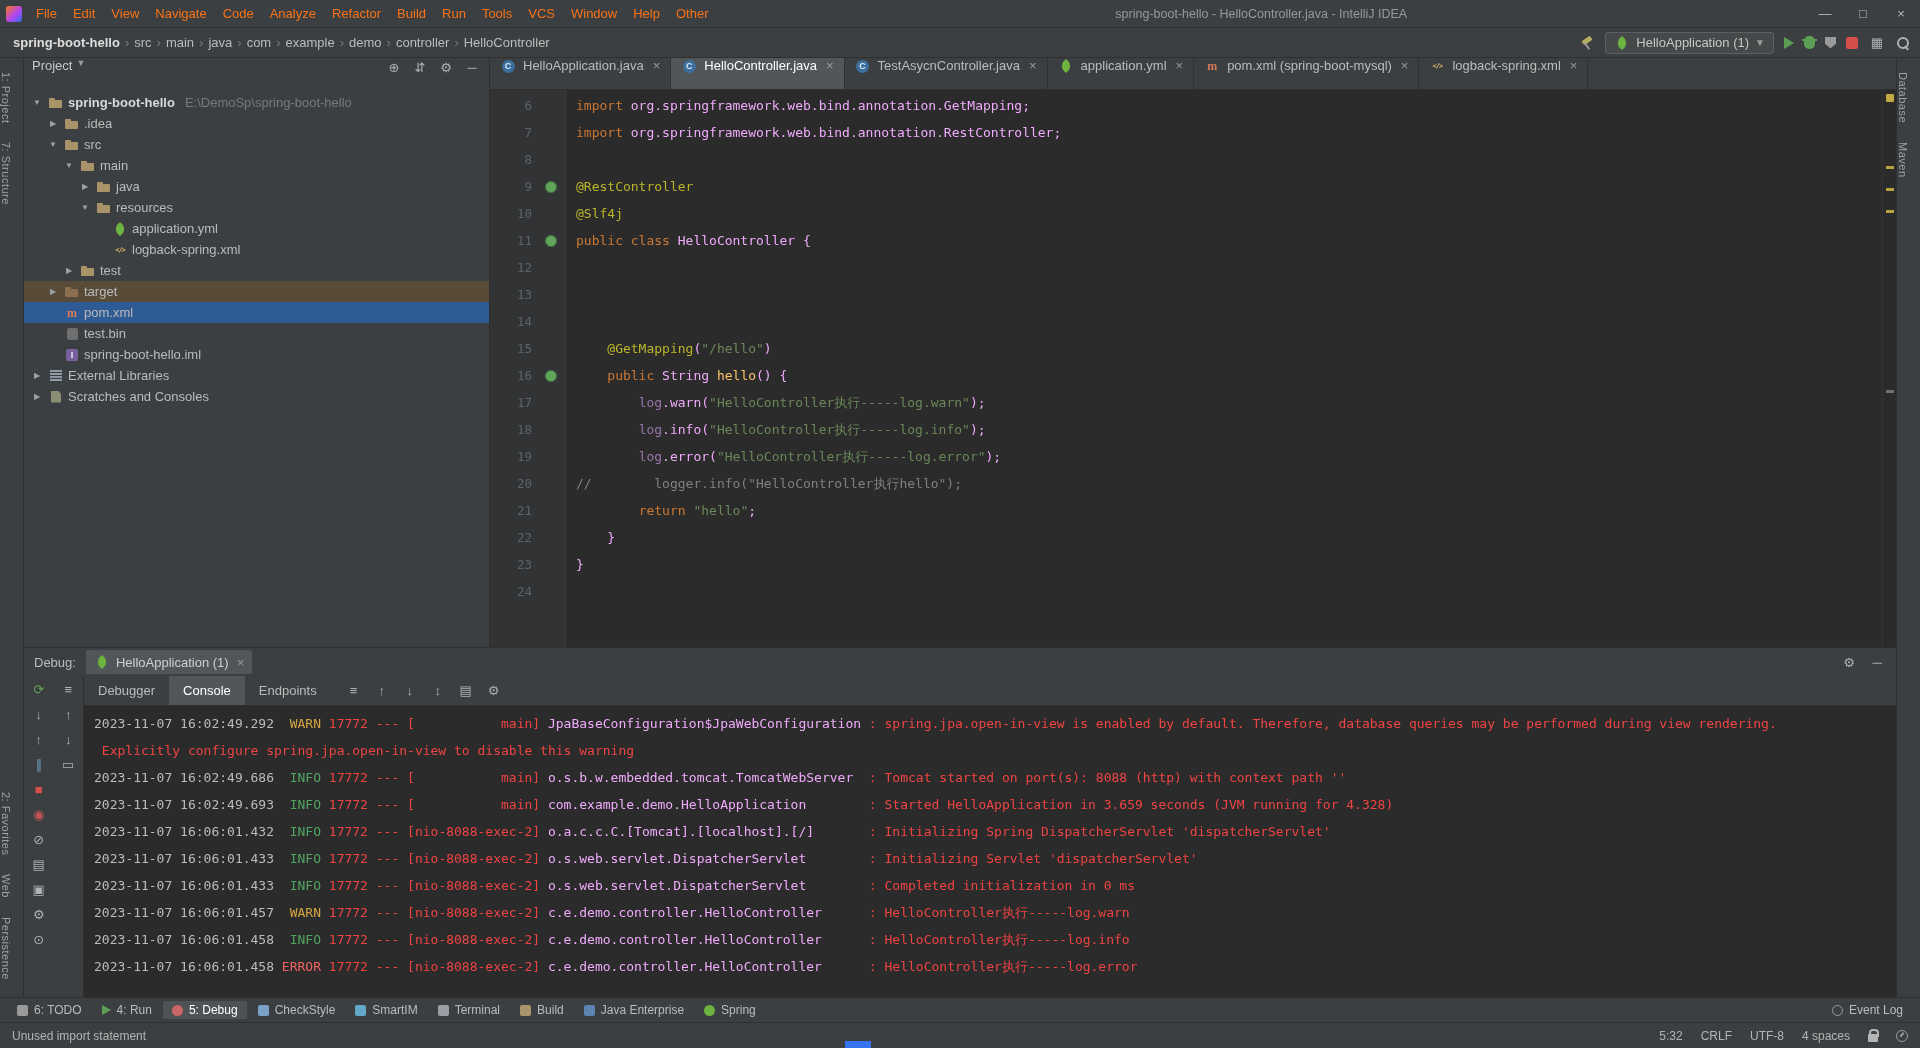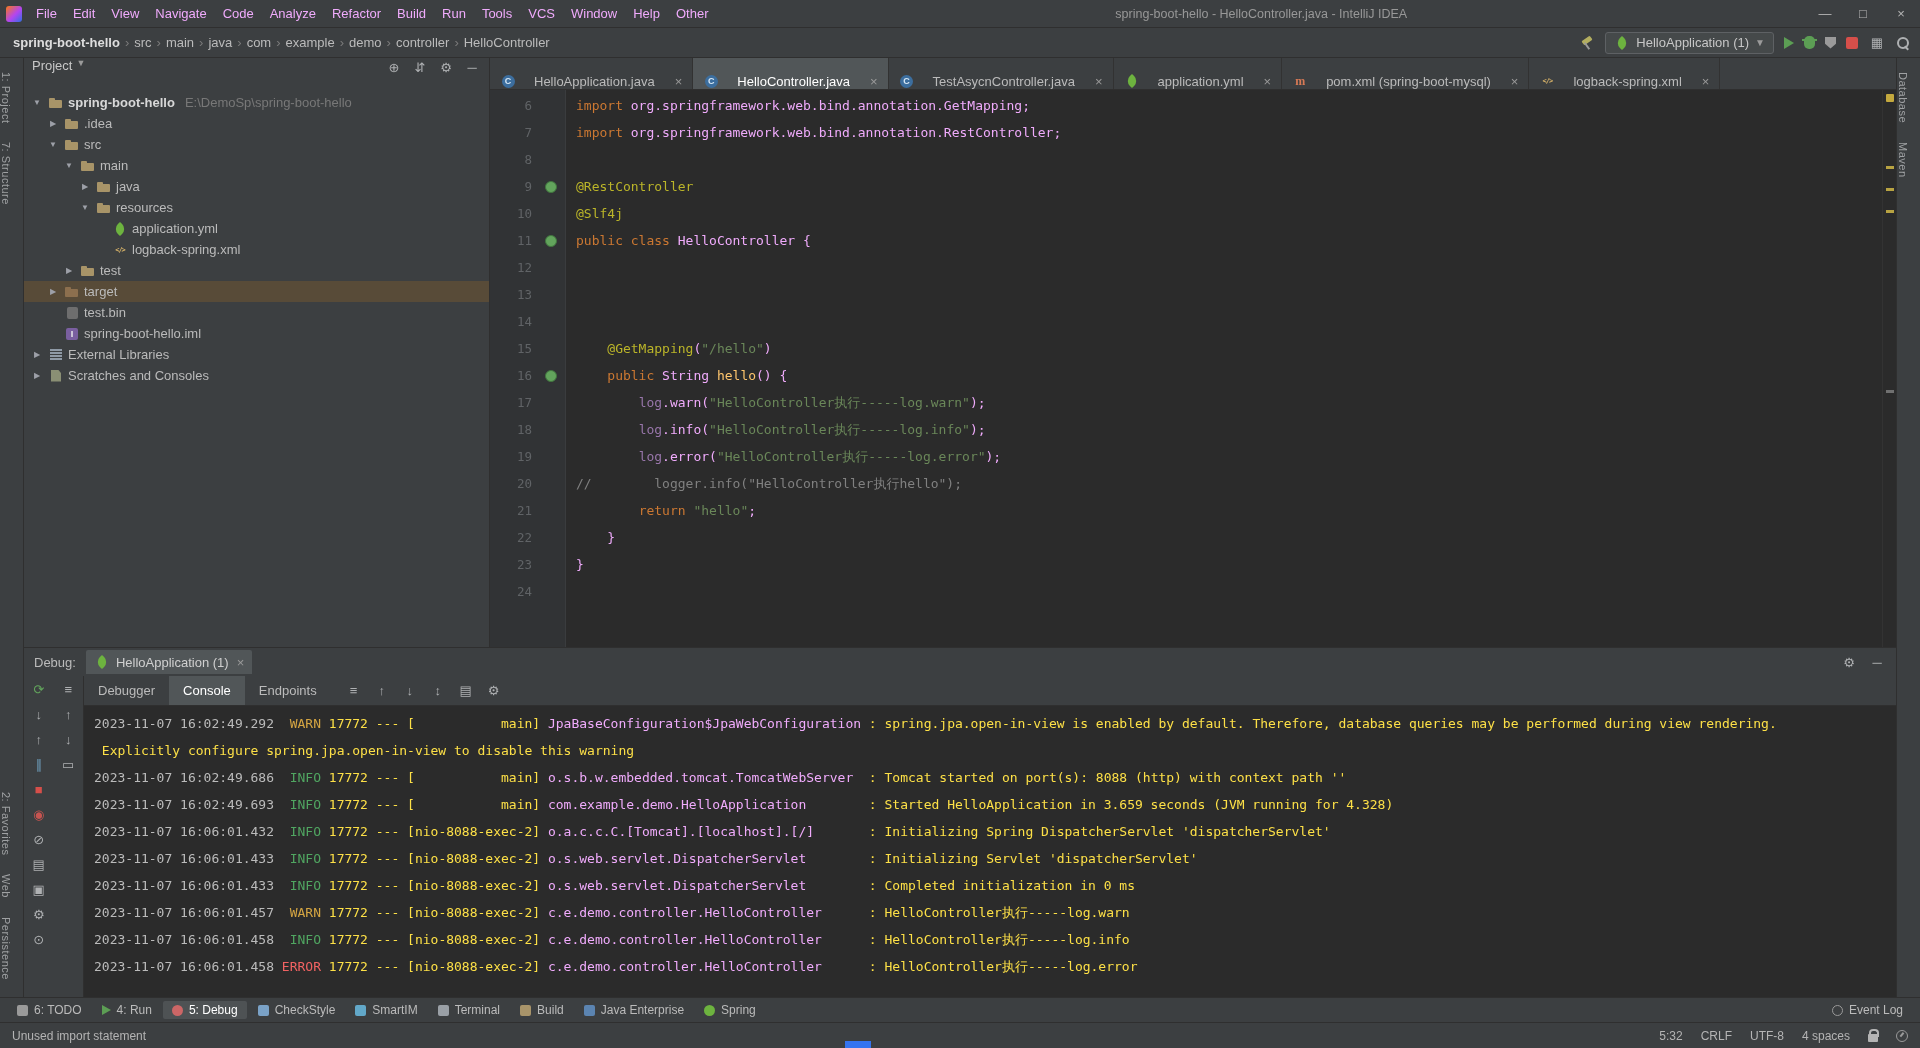--- a/index.html
+++ b/index.html
@@ -4,21 +4,21 @@
 <style>
   *{margin:0;padding:0;box-sizing:border-box}
   html,body{width:1920px;height:1048px;overflow:hidden}
   body{background:#3c3f41;color:#bbbbbb;font-family:"Liberation Sans","DejaVu Sans",sans-serif;font-size:13px;cursor:default}
   .window{width:1920px;height:1048px;display:flex;flex-direction:column;position:relative}
 
   
   .titlebar{height:28px;flex:none;display:flex;align-items:center;background:#3c3f41;border-bottom:1px solid #2f2f2f;padding-left:6px}
   .app-icon{width:16px;height:16px;border-radius:3px;background:linear-gradient(135deg,#f97a12,#b345f1 55%,#2e6fe3);margin-right:6px;flex:none}
   .menubar{display:flex;height:100%}
-  .menu-item{padding:0 8px;display:flex;align-items:center;color:#f0abfc}
+  .menu-item{padding:0 8px;display:flex;align-items:center;color:#f97316}
   .win-title{flex:1;text-align:center;color:#989898;font-size:12.5px;white-space:nowrap;overflow:hidden}
   .win-controls{display:flex;height:100%}
   .win-btn{width:38px;height:100%;display:flex;align-items:center;justify-content:center;color:#b6b6b6;font-size:13px}
 
   
   .navbar{height:30px;flex:none;display:flex;align-items:center;background:#3c3f41;border-bottom:1px solid #2f2f2f;padding:0 10px}
   .crumbs{display:flex;align-items:center;white-space:nowrap}
   .crumb{padding:0 3px;color:#bbbbbb}
   .crumb-bold{font-weight:bold;color:#dedede}
   .crumb-sep{color:#7a7a7a;padding:0 2px}
@@ -73,21 +73,21 @@
   .fi-maven::before{content:"m";color:#d87a56;font:bold 12px/16px "Liberation Serif",serif}
   .fi-xml::before{content:"</>";color:#ddb76a;font:bold 7px/16px "DejaVu Sans Mono",monospace;letter-spacing:-1px}
   .fi-iml::before{content:"I";width:12px;height:12px;background:#7a5fa0;border-radius:2px;color:#eee;font:bold 9px/12px "Liberation Sans",sans-serif;text-align:center}
   .fi-bin::before{content:"";width:11px;height:12px;background:#6e6e6e;border-radius:2px}
   .fi-lib::before{content:"";width:12px;height:11px;background:repeating-linear-gradient(180deg,#8f9aa6 0 2px,#3c3f41 2px 3px)}
   .fi-scratch::before{content:"";width:10px;height:12px;background:#8a8f74;clip-path:polygon(0 0,70% 0,100% 30%,100% 100%,0 100%)}
 
   
   .editor-wrap{flex:1;display:flex;flex-direction:column;min-width:0;background:#2b2b2b}
   .tabs{height:32px;flex:none;display:flex;background:#3c3f41;border-bottom:1px solid #2f2f2f}
-  .tab{display:flex;align-items:flex-end;gap:18px;padding:0 10px;border-right:1px solid #323232;color:#bbbbbb;white-space:nowrap}
+  .tab{display:flex;align-items:flex-start;gap:7px;padding:0 10px;border-right:1px solid #323232;color:#bbbbbb;white-space:nowrap}
   .tab.active{background:#515658;color:#ffffff}
   .tab-close{color:#9a9a9a;margin-left:2px;font-size:13px}
   .editor-body{flex:1;position:relative;overflow:hidden;font:13px/27px "DejaVu Sans Mono","DejaVu Sans",monospace;padding-top:2px}
   .gutter-bg{position:absolute;left:0;top:0;bottom:0;width:76px;background:#313335;border-right:1px solid #3a3c3e}
   .lines{position:relative}
   .line{display:flex;height:27px;align-items:center}
   .ln{width:46px;flex:none;text-align:right;color:#606366;font-size:12.5px;padding-right:4px}
   .gi{width:30px;flex:none;display:flex;align-items:center;justify-content:center}
   .gi-bean::before{content:"";width:10px;height:10px;border-radius:50%;background:#62a45c;border:1px solid #41763f}
   .code{white-space:pre;padding-left:10px}
@@ -106,21 +106,21 @@
   .debug-body{flex:1;display:flex;min-height:0}
   .dbg-strip{width:60px;flex:none;background:#3c3f41;border-right:1px solid #2f2f2f;display:flex;padding-top:4px}
   .dbg-col{width:30px;display:flex;flex-direction:column;align-items:center;gap:7px}
   .dbg-main{flex:1;display:flex;flex-direction:column;min-width:0}
   .dbg-tabs{height:30px;flex:none;display:flex;align-items:center;background:#3c3f41;border-bottom:1px solid #2f2f2f}
   .dbg-tab{height:100%;display:flex;align-items:center;padding:0 14px;gap:6px;color:#bbbbbb}
   .dbg-tab.active{background:#515658;color:#ffffff}
   .console-toolbar{display:flex;align-items:center;gap:10px;margin-left:14px}
   .console{flex:1;background:#2b2b2b;font:13px/27px "DejaVu Sans Mono","DejaVu Sans",monospace;white-space:pre;overflow:hidden;padding:4px 0 0 10px}
   .cline{height:27px}
-  .c-t{color:#bbbbbb}.c-p{color:#fde047}.c-warn{color:#d5a542}.c-info{color:#50a661}.c-err{color:#f06262}.c-lg{color:#f0abfc}
+  .c-t{color:#bbbbbb}.c-p{color:#ef4444}.c-warn{color:#d5a542}.c-info{color:#50a661}.c-err{color:#f06262}.c-lg{color:#f0abfc}
 
   
   .toolbar-bottom{height:25px;flex:none;display:flex;align-items:center;background:#3c3f41;border-top:1px solid #2f2f2f;padding:0 8px;gap:2px;font-size:12px}
   .tb-item{display:flex;align-items:center;gap:6px;padding:2px 9px;border-radius:2px;color:#bbbbbb;white-space:nowrap}
   .tb-item.active{background:#4e5254;color:#ffffff}
   .bi{width:11px;height:11px;border-radius:2px;flex:none}
   .tb-right{margin-left:auto}
   .statusbar{height:26px;flex:none;display:flex;align-items:center;background:#3c3f41;border-top:1px solid #2f2f2f;padding:0 12px;font-size:12px;color:#b4b4b4}
   .sb-right{margin-left:auto;display:flex;align-items:center;gap:18px}
   .lock-icon{width:10px;height:8px;background:#b4b4b4;border-radius:1px;position:relative;margin-top:4px}
@@ -262,20 +262,25 @@
               </div>
               <div class="tree-row" style="padding-left: 38px;">
                 <span class="tree-arrow">▶</span>
                 <span class="fi fi-folder"></span>
                 <span class="tree-label">test</span>
               </div>
               <div class="tree-row sel-brown" style="padding-left: 22px;">
                 <span class="tree-arrow">▶</span>
                 <span class="fi fi-folder-ex"></span>
                 <span class="tree-label">target</span>
+              </div>
+              <div class="tree-row sel-blue" style="padding-left: 22px;">
+                <span class="tree-arrow"></span>
+                <span class="fi fi-maven"></span>
+                <span class="tree-label">pom.xml</span>
               </div>
               <div class="tree-row" style="padding-left: 22px;">
                 <span class="tree-arrow"></span>
                 <span class="fi fi-bin"></span>
                 <span class="tree-label">test.bin</span>
               </div>
               <div class="tree-row" style="padding-left: 22px;">
                 <span class="tree-arrow"></span>
                 <span class="fi fi-iml"></span>
                 <span class="tree-label">spring-boot-hello.iml</span>

